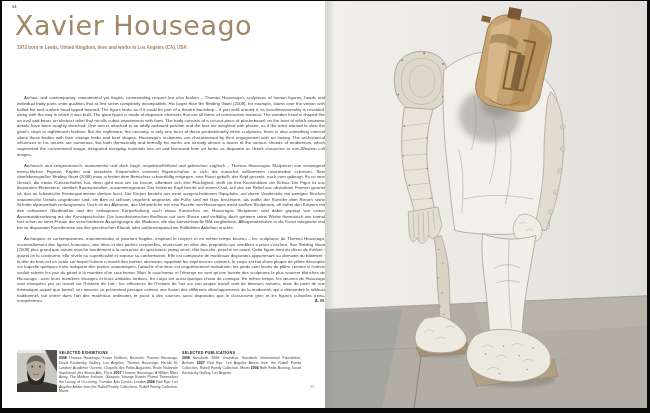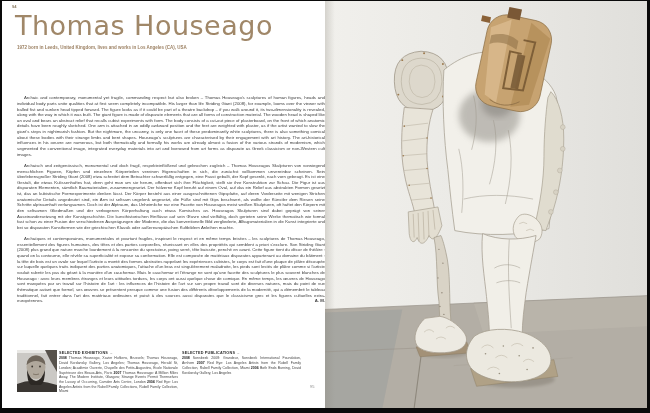--- a/index.html
+++ b/index.html
@@ -49,21 +49,21 @@
 
 <div id="canvas">
   <div id="spread">
 
     <div id="left-page">
 
       <div id="folio-tl">
         <div class="s50">94</div>
       </div>
 
-      <div id="page-title">Thomas Houseago</div>
+      <div id="page-title">Xavier Houseago</div>
 
       <div id="page-subtitle-wrap">
         <div class="s50">1972 born in Leeds, United Kingdom, lives and works in Los Angeles (CA), USA</div>
       </div>
 
       <div id="essay-wrap">
         <div id="essay" class="s50">
           <p>Archaic and contemporary, monumental yet fragile, commanding respect but also broken – Thomas Houseago's sculptures of human figures, heads and individual body parts unite qualities that at first seem completely incompatible. His larger than life Striding Giant (2008), for example, looms over the viewer with balled fist and sunken head tipped forward. The figure looks as if it could be part of a theatre backdrop – if you walk around it, its two-dimensionality is revealed, along with the way in which it was built. The giant figure is made of disparate elements that are all forms of construction material. The wooden head is shaped like an oval and bears an abstract relief that recalls cubist experiments with form. The body consists of a cut-out piece of plasterboard, on the front of which anatomic details have been roughly sketched. One arm is attached in an oddly awkward position and the feet are weighted with plaster, as if the artist wanted to slow the giant's steps in nightmarish fashion. But the nightmare, the uncanny, is only one facet of these predominantly white sculptures, there is also something comical about these bodies with their strange limbs and bent shapes. Houseago's sculptures are characterised by their engagement with art history. The art-historical influences in his oeuvre are numerous, but both thematically and formally his works are already almost a fusion of the various strands of modernism, which segmented the conventional image, integrated everyday materials into art and borrowed from art forms as disparate as Greek classicism or non-Western cult images.</p>
           <p>Archaisch und zeitgenössisch, monumental und doch fragil, respekteinflößend und gebrochen zugleich – Thomas Houseagos Skulpturen von vorwiegend menschlichen Figuren, Köpfen und einzelnen Körperteilen vereinen Eigenschaften in sich, die zunächst vollkommen unvereinbar scheinen. Sein überlebensgroßer Striding Giant (2008) etwa schreitet dem Betrachter schwerfällig entgegen, eine Faust geballt, der Kopf gesenkt, nach vorn gebeugt. Es ist eine Gestalt, die etwas Kulissenhaftes hat, denn geht man um sie herum, offenbart sich ihre Flächigkeit, stellt sie ihre Konstruktion zur Schau. Die Figur ist aus disparaten Elementen, sämtlich Baumaterialien, zusammengesetzt. Der hölzerne Kopf beruht auf einem Oval, auf das ein Relief aus abstrakten Formen gesetzt ist, das an kubistische Formexperimente denken lässt. Der Körper besteht aus einer ausgeschnittenen Gipsplatte, auf deren Vorderseite mit wenigen Strichen anatomische Details angedeutet sind, ein Arm ist seltsam ungelenk angesetzt, die Füße sind mit Gips beschwert, als wollte der Künstler dem Riesen seine Schritte alptraumhaft verlangsamen. Doch ist der Alptraum, das Unheimliche nur eine Facette von Houseagos meist weißen Skulpturen, oft haftet den Körpern mit den seltsamen Gliedmaßen und der verbogenen Körperhaltung auch etwas Komisches an. Houseagos Skulpturen sind dabei geprägt von seiner Auseinandersetzung mit der Kunstgeschichte. Die kunsthistorischen Einflüsse auf sein Œuvre sind vielfältig, doch gerieten seine Werke thematisch wie formal fast schon zu einer Fusion der verschiedenen Ausprägungen der Moderne, die das konventionelle Bild zergliederte, Alltagsmaterialien in die Kunst integrierte und bei so disparaten Kunstformen wie der griechischen Klassik oder außereuropäischen Kultbildern Anleihen machte.</p>
           <p><span>Archaïques et contemporaines, monumentales et pourtant fragiles, inspirant le respect et en même temps brisées – les sculptures de Thomas Houseago, essentiellement des figures humaines, des têtes et des parties corporelles, réunissant en elles des propriétés qui semblent a priori s'exclure. Son Striding Giant (2008) plus grand que nature marche lourdement à la rencontre du spectateur, poing serré, tête baissée, penché en avant. Cette figure tient du décor de théâtre : quand on la contourne, elle révèle sa superficialité et expose sa conformation. Elle est composée de matériaux disparates appartenant au domaine du bâtiment : la tête de bois est un ovale sur lequel l'artiste a monté des formes abstraites rappelant les expériences cubistes, le corps est fait d'une plaque de plâtre découpée sur laquelle quelques traits indiquent des parties anatomiques, l'attache d'un bras est singulièrement maladroite, les pieds sont lestés de plâtre comme si l'artiste voulait ralentir les pas du géant à la manière d'un cauchemar. Mais le cauchemar et l'étrange ne sont qu'une facette des sculptures le plus souvent blanches de Houseago : avec leurs membres étranges et leurs attitudes tordues, les corps ont aussi quelque chose de comique. En même temps, les œuvres de Houseago sont marquées par un travail sur l'histoire de l'art : les influences de l'histoire de l'art sur son propre travail sont de diverses natures, mais du point de vue thématique autant que formel, ses œuvres se présentent presque comme une fusion des différents développements de la modernité, qui a démembré le tableau traditionnel, fait entrer dans l'art des matériaux ordinaires et puisé à des sources aussi disparates que le classicisme grec et les figures cultuelles extra-européennes.</span> <span id="author-initials">A. M.</span></p>

